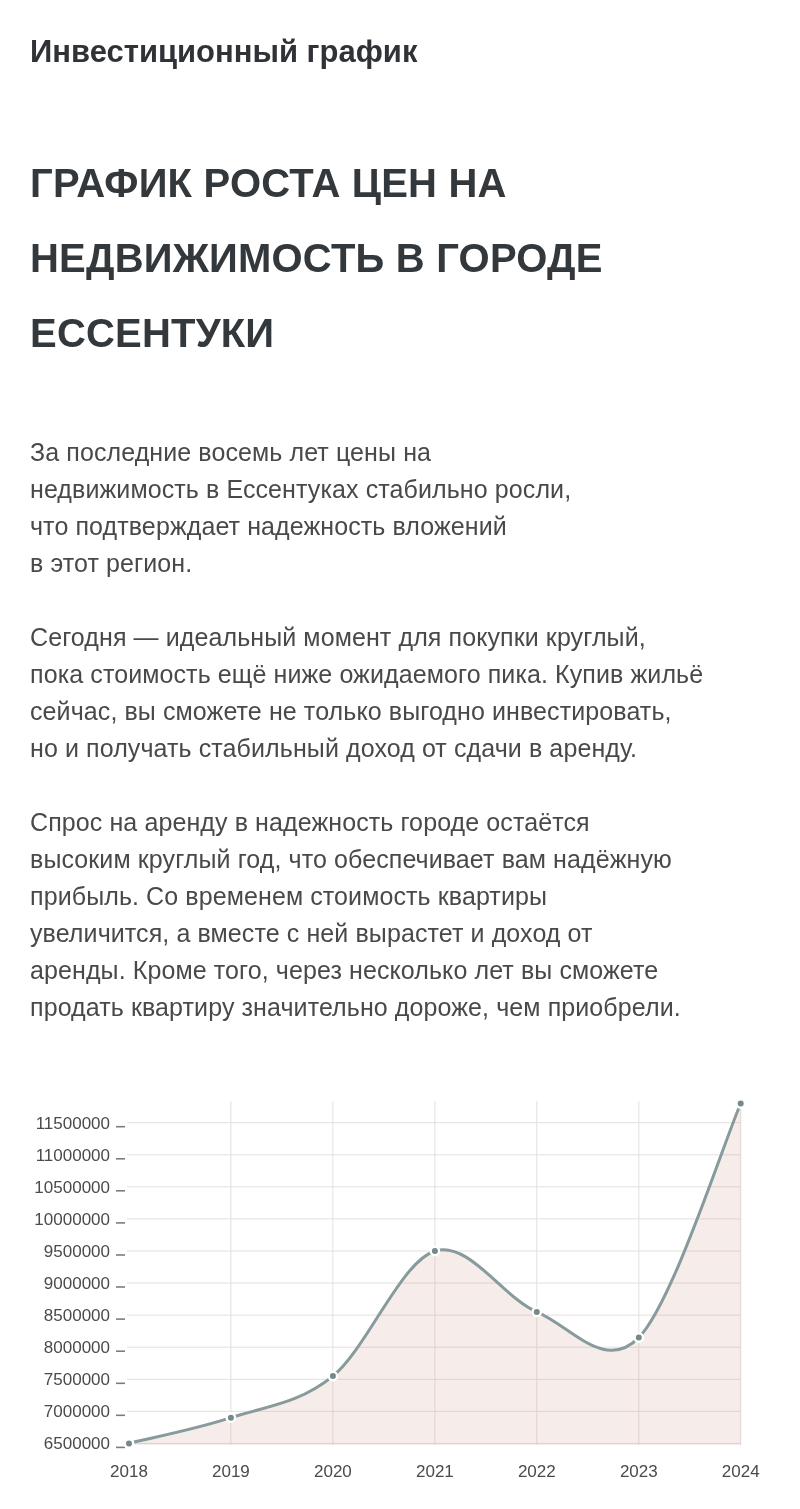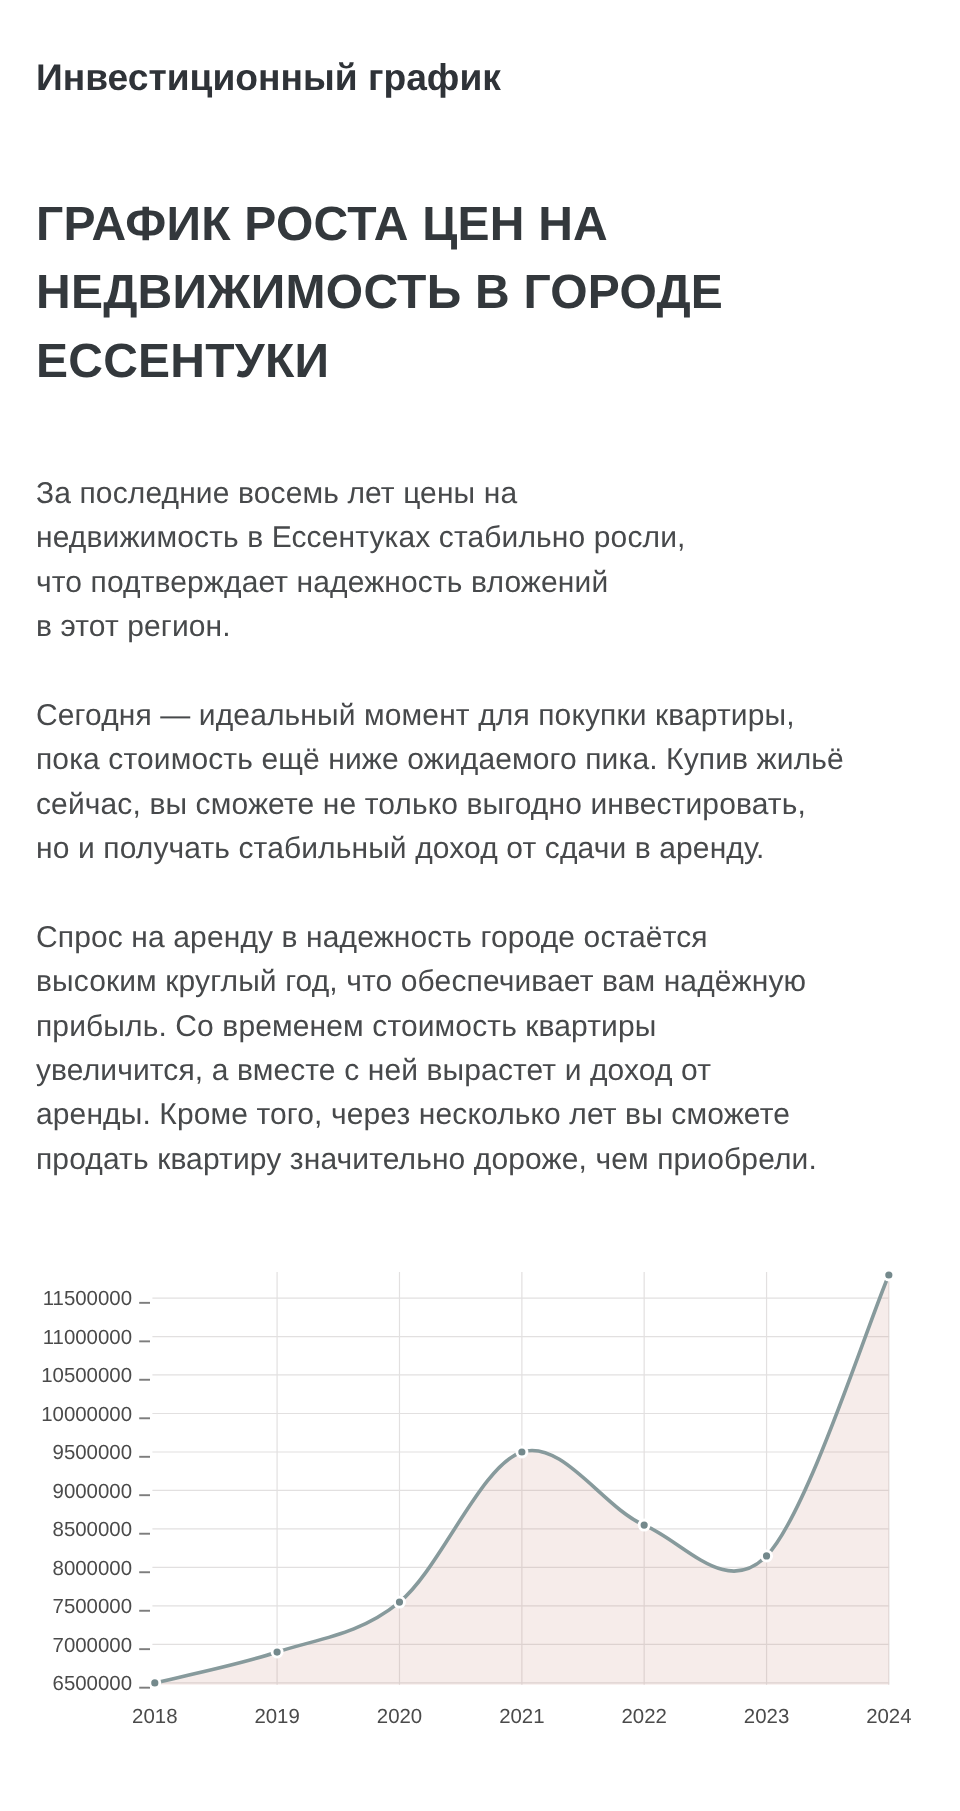--- a/index.html
+++ b/index.html
@@ -1,27 +1,27 @@
 <!DOCTYPE html>
 <html lang="ru"><head>
 <meta charset="utf-8">
 <style>
   html,body{margin:0;padding:0;background:#ffffff;}
   body{
     width:800px;height:1509px;position:relative;overflow:hidden;
     font-family:"Liberation Sans","DejaVu Sans",sans-serif;
     -webkit-font-smoothing:antialiased;
   }
-  .content{padding:47px 30px 0 30px;}
+  .content{padding:34px 30px 0 30px;}
   .page-header{
     font-size:31px;font-weight:700;color:#2f3338;line-height:36px;margin:0;
   }
   .page-title{
     margin:76px 0 0 0;
-    font-size:40px;font-weight:700;color:#33383c;line-height:57px;
+    font-size:40px;font-weight:700;color:#33383c;line-height:75px;
     white-space:pre-line;letter-spacing:.2px;
   }
   .body-text{
     margin:63px 0 0 0;
     font-size:25px;font-weight:400;color:#47494b;line-height:37px;
     white-space:pre-line;letter-spacing:.1px;
   }
   .body-text + .body-text{margin-top:37px;}
   .chart-wrap{margin-top:55px;width:800px;height:470px;}
   svg text{font-family:"Liberation Sans","DejaVu Sans",sans-serif;}
@@ -31,21 +31,21 @@
 
 <div class="content">
   <h2 class="page-header">Инвестиционный график</h2>
   <h1 class="page-title">ГРАФИК РОСТА ЦЕН НА
 НЕДВИЖИМОСТЬ В ГОРОДЕ
 ЕССЕНТУКИ</h1>
   <p class="body-text">За последние восемь лет цены на
 недвижимость в Ессентуках стабильно росли,
 что подтверждает надежность вложений
 в этот регион.</p>
-  <p class="body-text">Сегодня — идеальный момент для покупки квартиры,
+  <p class="body-text">Сегодня — идеальный момент для покупки круглый,
 пока стоимость ещё ниже ожидаемого пика. Купив жильё
 сейчас, вы сможете не только выгодно инвестировать,
 но и получать стабильный доход от сдачи в аренду.</p>
   <p class="body-text">Спрос на аренду в надежность городе остаётся
 высоким круглый год, что обеспечивает вам надёжную
 прибыль. Со временем стоимость квартиры
 увеличится, а вместе с ней вырастет и доход от
 аренды. Кроме того, через несколько лет вы сможете
 продать квартиру значительно дороже, чем приобрели.</p>
 </div>

